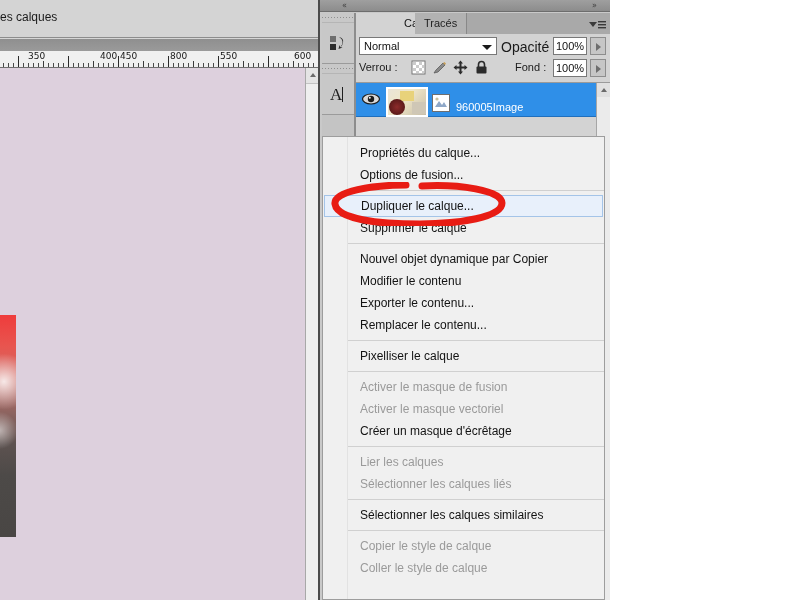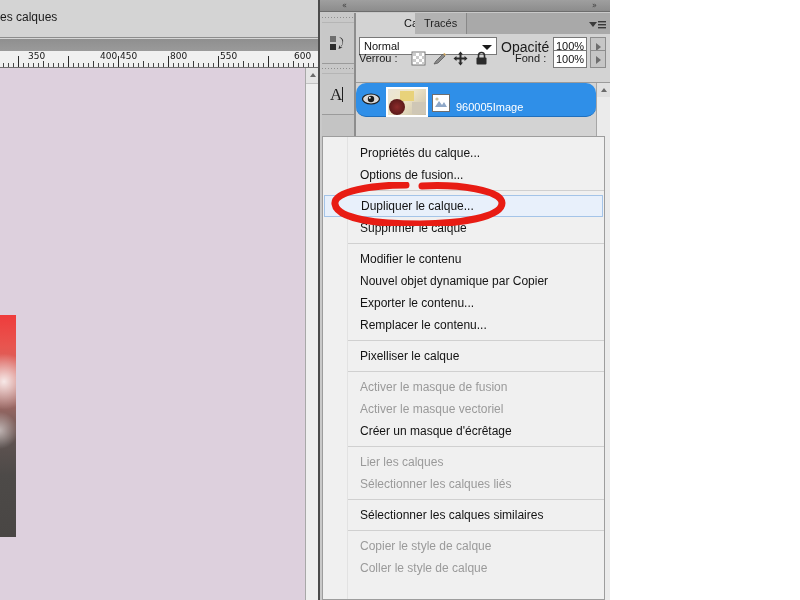--- a/index.html
+++ b/index.html
@@ -312,21 +312,21 @@
     left: 5px; top: 5px;
     border-top: 4px solid transparent;
     border-bottom: 4px solid transparent;
     border-left: 5px solid #6e6e6e;
   }
   #opacity-stepper { left: 234px; top: 3px; }
 
   
   #lock-row {
     position: absolute;
-    left: 0; top: 34px;
+    left: 0; top: 43px;
     width: 255px; height: 24px;
   }
   #lock-label {
     position: absolute;
     left: 3px; top: 5px;
     font-size: 11px;
     color: #1b1b1b;
     white-space: nowrap;
   }
   .lock-icon {
@@ -370,21 +370,20 @@
     box-sizing: border-box;
     overflow: hidden;
   }
   #layer-row {
     position: absolute;
     left: 0; top: 0;
     width: 240px; height: 34px;
     background: #2f8fe8;
     border-bottom: 1px solid #1f6fbd;
     box-sizing: border-box;
-    border-radius: 10px;
   }
   #layer-eye {
     position: absolute;
     left: 5px; top: 8px;
     width: 20px; height: 16px;
   }
   #layer-thumb {
     position: absolute;
     left: 30px; top: 4px;
     width: 42px; height: 30px;
@@ -748,22 +747,22 @@
 
   <div id="context-menu">
     <div id="menu-left-strip"></div>
     <div id="menu-items">
         <div class="menu-item">Propriétés du calque...</div>
         <div class="menu-item">Options de fusion...</div>
         <div class="menu-sep"></div>
         <div class="menu-item highlight">Dupliquer le calque...</div>
         <div class="menu-item">Supprimer le calque</div>
         <div class="menu-sep"></div>
+        <div class="menu-item">Nouvel objet dynamique par Copier</div>
         <div class="menu-item">Modifier le contenu</div>
-        <div class="menu-item">Nouvel objet dynamique par Copier</div>
         <div class="menu-item">Exporter le contenu...</div>
         <div class="menu-item">Remplacer le contenu...</div>
         <div class="menu-sep"></div>
         <div class="menu-item">Pixelliser le calque</div>
         <div class="menu-sep"></div>
         <div class="menu-item disabled">Activer le masque de fusion</div>
         <div class="menu-item disabled">Activer le masque vectoriel</div>
         <div class="menu-item">Créer un masque d'écrêtage</div>
         <div class="menu-sep"></div>
         <div class="menu-item disabled">Lier les calques</div>

